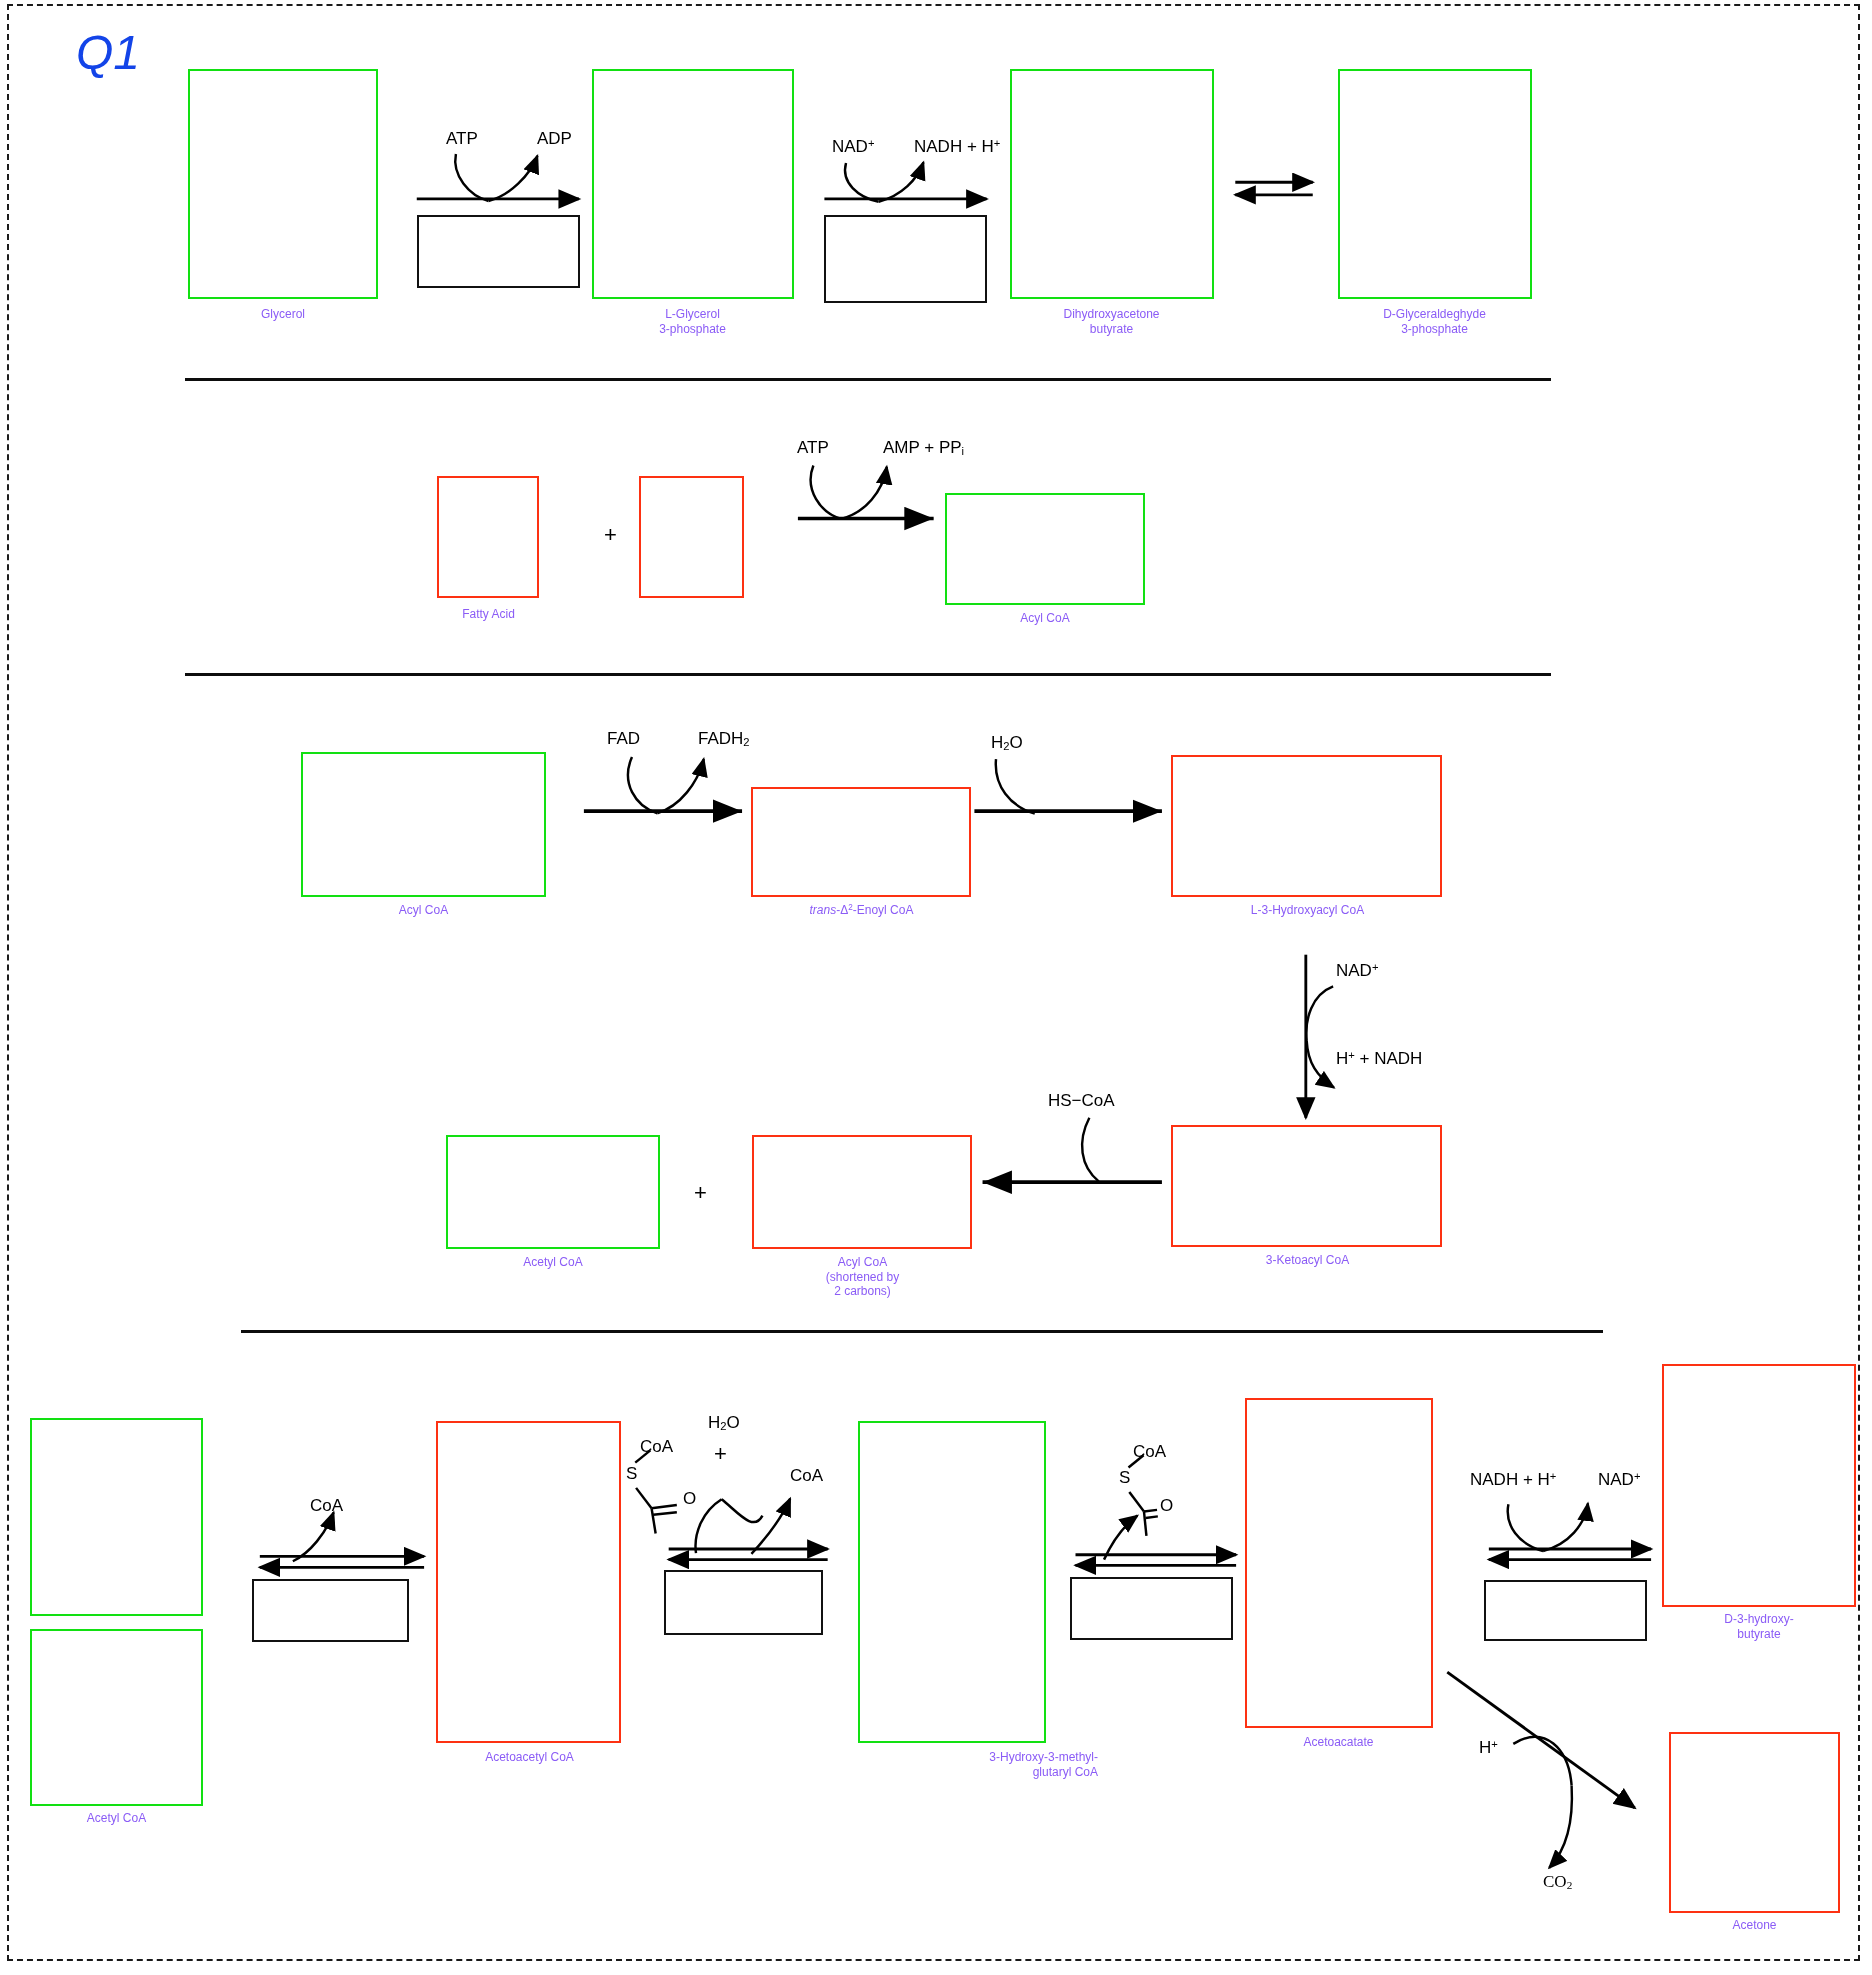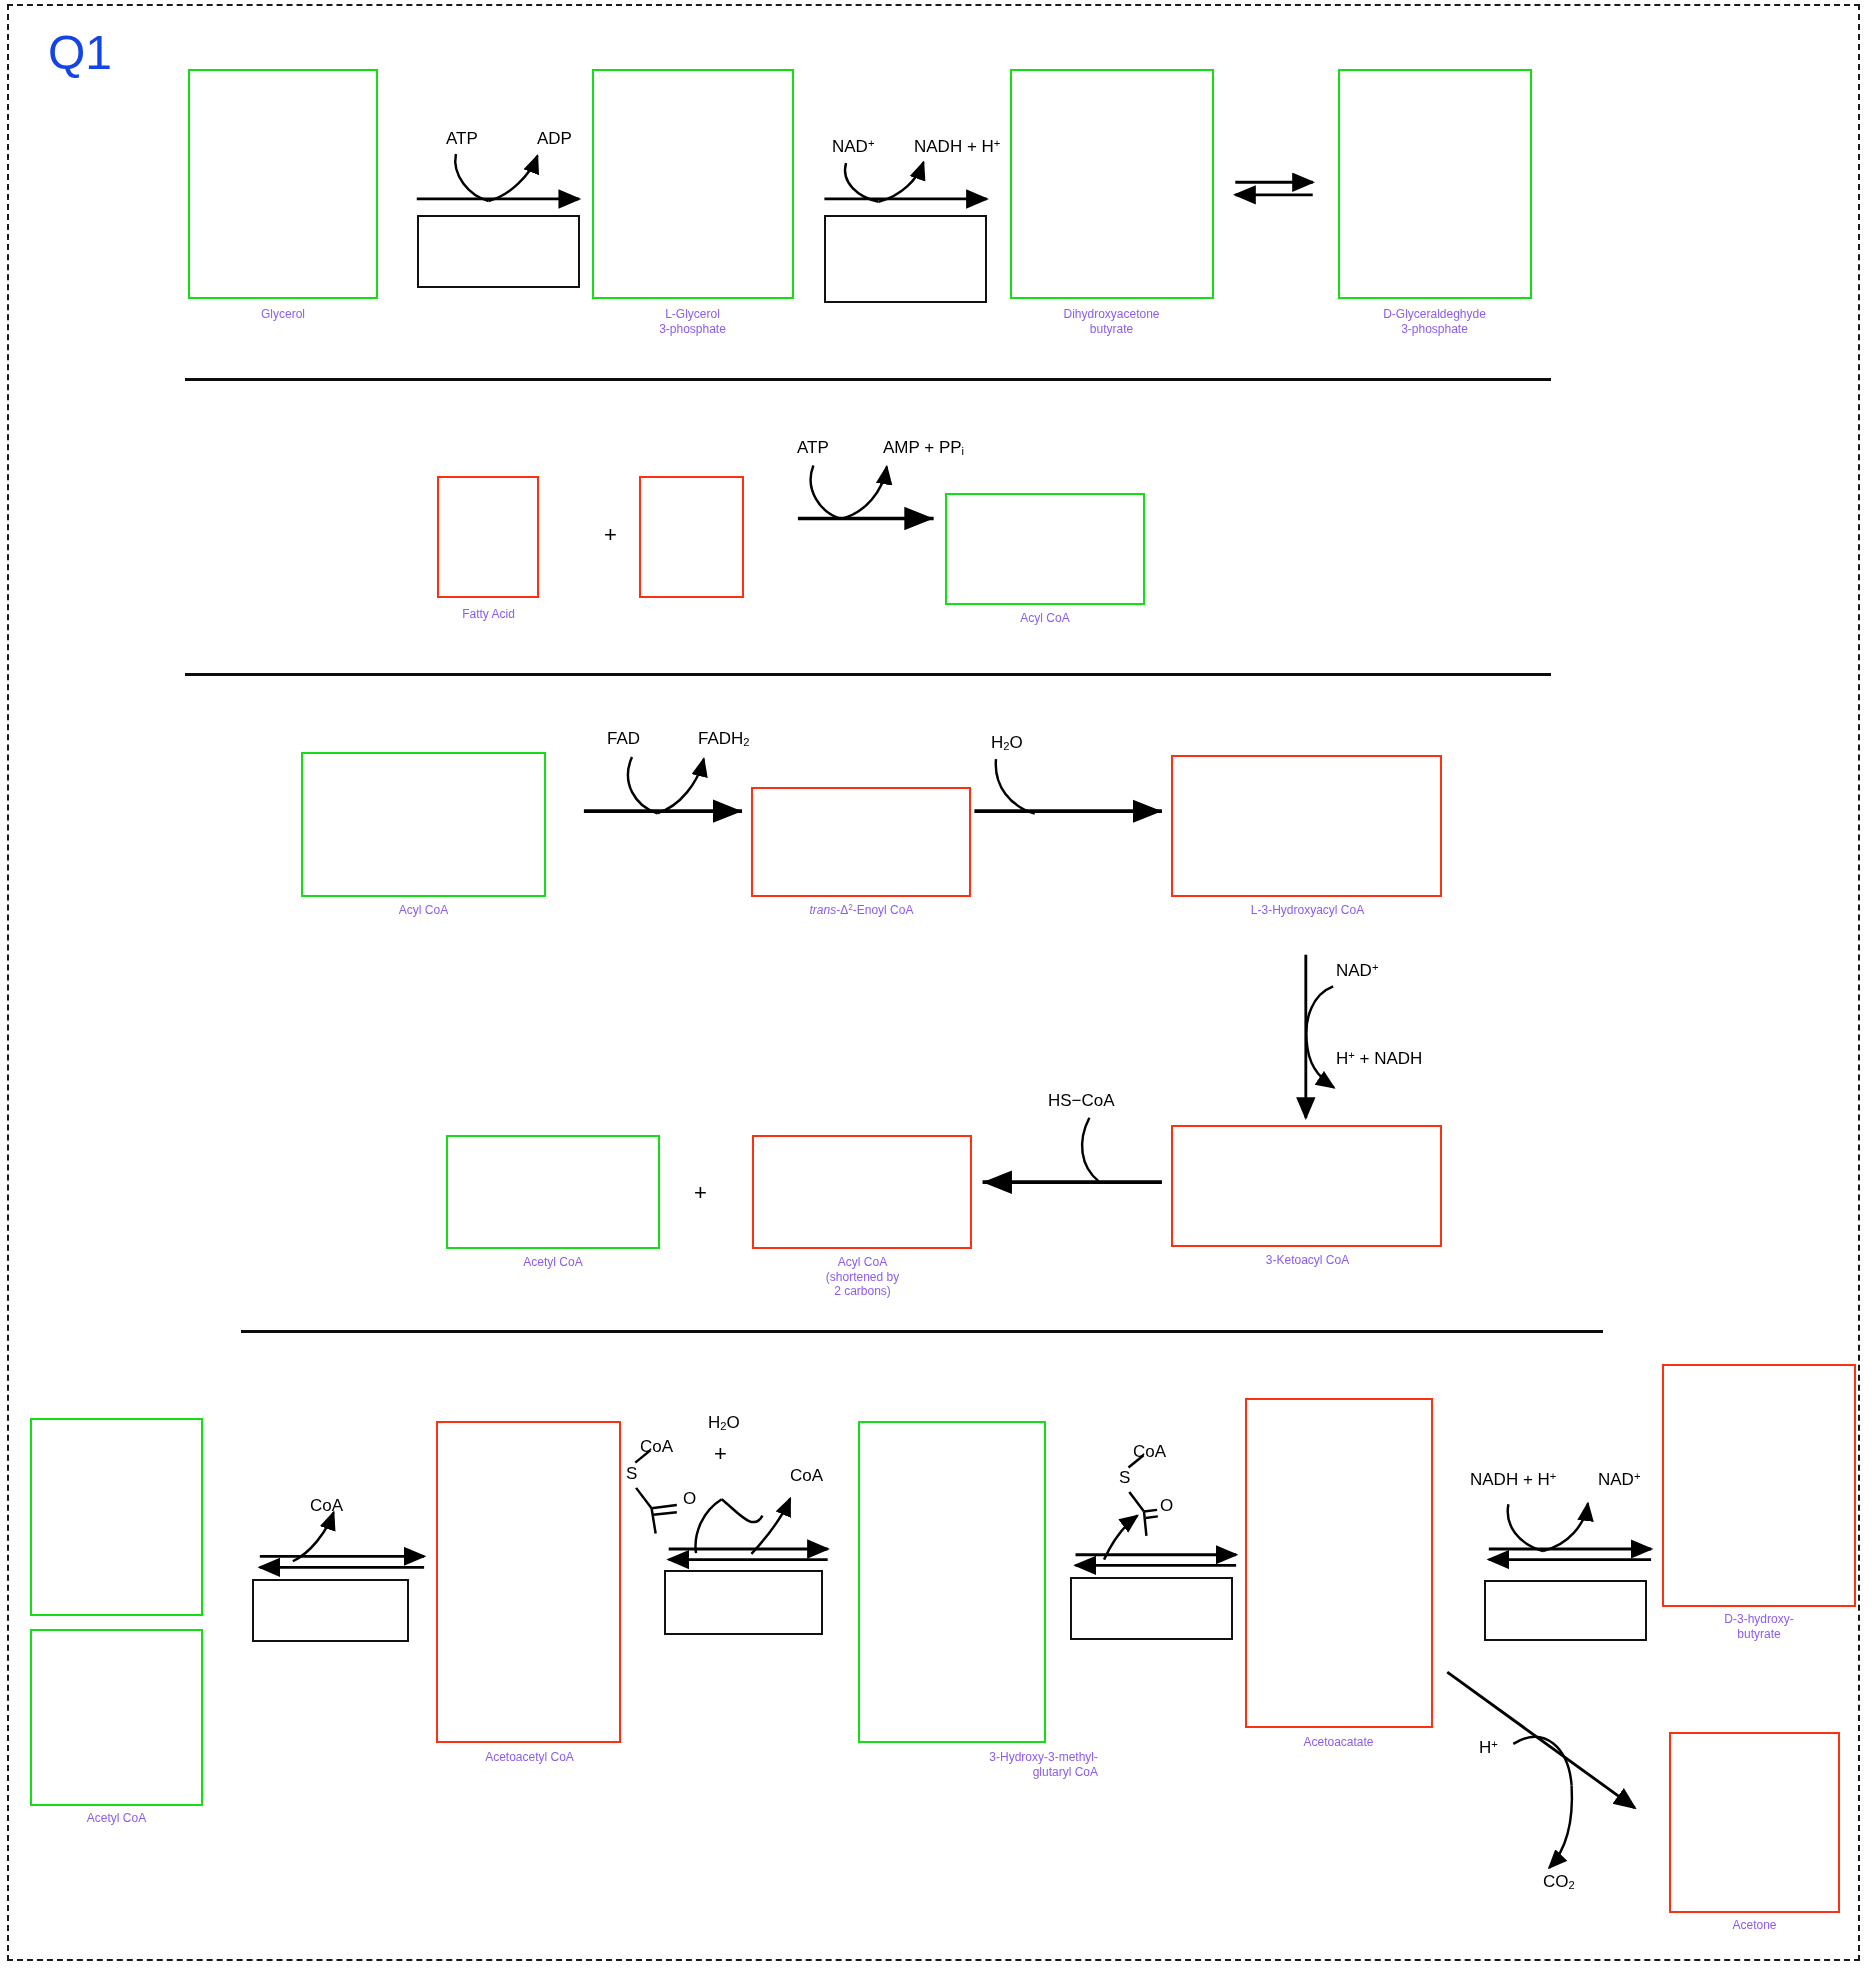--- a/index.html
+++ b/index.html
@@ -66,21 +66,21 @@
   svg.ov{position:absolute;left:0;top:0;width:1873px;height:1975px;overflow:visible;pointer-events:none;}
   .ital{font-style:italic;}
 </style>
 </head>
 <body>
 
 <div id="page">
 
   <div id="outer-border"></div>
 
-  <div class="q-title" style="left:48px;top:29px;">Q1</div>
+  <div class="q-title" style="left:76px;top:29px;font-style:italic;">Q1</div>
 
   <div class="sep" style="left:185px;top:378px;width:1366px;"></div>
   <div class="sep" style="left:185px;top:673px;width:1366px;"></div>
   <div class="sep" style="left:241px;top:1330px;width:1362px;"></div>
 
   <div class="mbox green" style="left:188px;top:69px;width:190px;height:230px;"></div>
   <div class="blabel" style="left:188px;top:307px;width:190px;">Glycerol</div>
 
   <div class="mbox black" style="left:417px;top:215px;width:163px;height:73px;"></div>
 
@@ -173,21 +173,21 @@
   <div class="cof" style="left:1470px;top:1471px;"><span>NADH + H</span><sup>+</sup></div>
   <div class="cof" style="left:1598px;top:1471px;"><span>NAD</span><sup>+</sup></div>
 
   <div class="mbox red" style="left:1662px;top:1364px;width:194px;height:243px;"></div>
   <div class="blabel" style="left:1642px;top:1612px;width:234px;"><span>D-3-hydroxy-</span><br><span>butyrate</span></div>
 
   <div class="mbox red" style="left:1669px;top:1732px;width:171px;height:181px;"></div>
   <div class="blabel" style="left:1669px;top:1918px;width:171px;">Acetone</div>
 
   <div class="cof" style="left:1479px;top:1739px;"><span>H</span><sup>+</sup></div>
-  <div class="cof" style="left:1543px;top:1873px;"><span>CO</span><sub>2</sub></div>
+  <div class="cof" style="left:1543px;top:1873px;font-family:Liberation Serif, serif;"><span>CO</span><sub>2</sub></div>
 
   <svg class="ov" viewBox="0 0 4594 4845">
     <defs>
       <marker id="ah" markerWidth="9" markerHeight="9" refX="7.2" refY="3.4" orient="auto">
         <path d="M0,0 L8,3.4 L0,6.8 z" fill="#000"></path>
       </marker>
       <marker id="ahs" markerWidth="10" markerHeight="10" refX="8" refY="3.2" orient="auto">
         <path d="M0,0 L8,3.2 L0,6.4 z" fill="#000"></path>
       </marker>
       <marker id="ahl" markerWidth="10" markerHeight="10" refX="8" refY="3.2" orient="auto-start-reverse">

